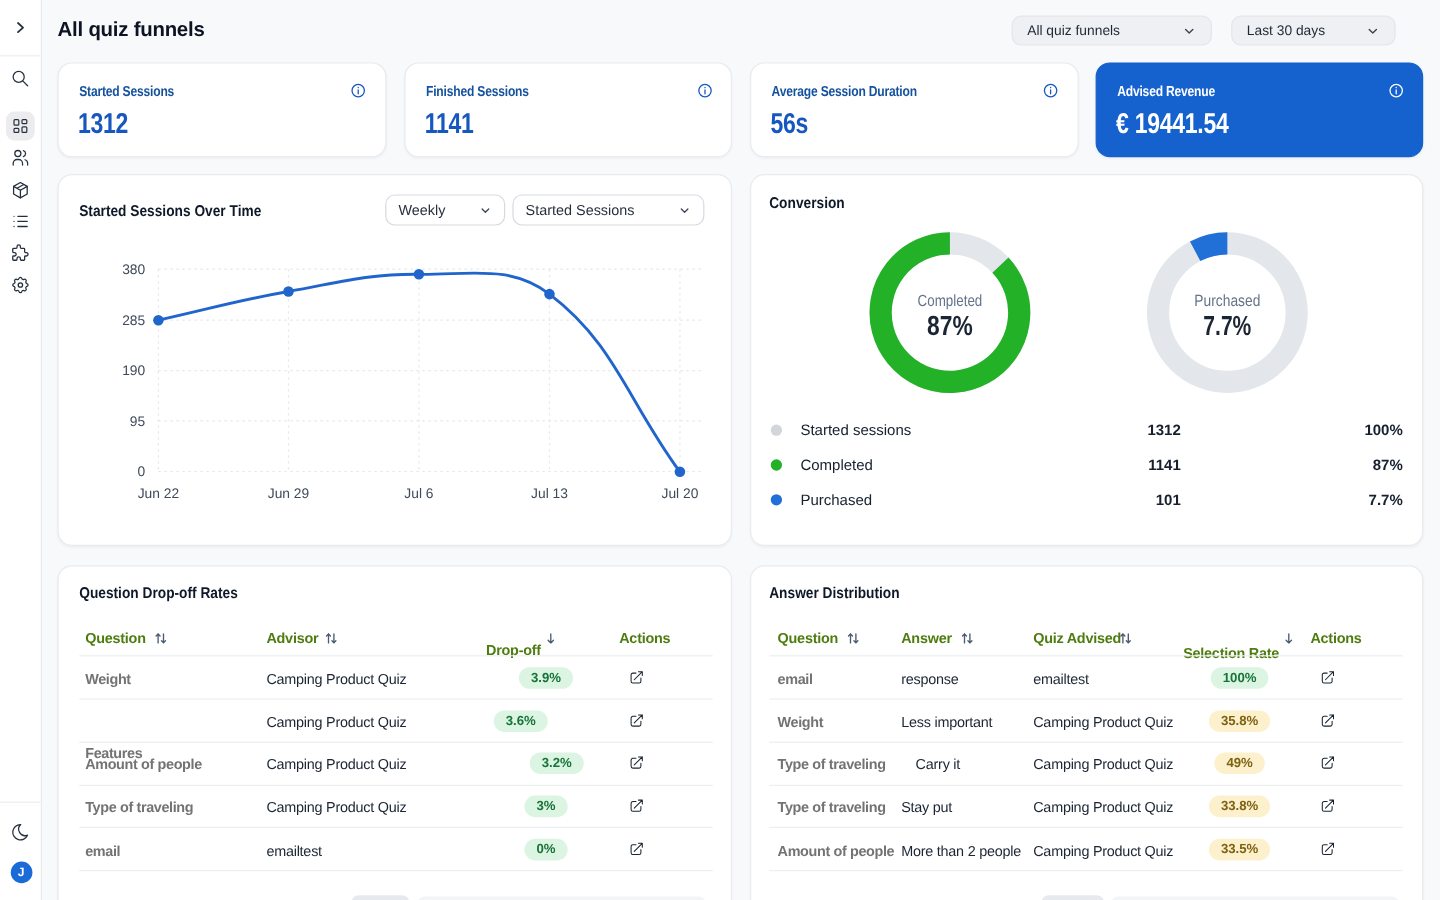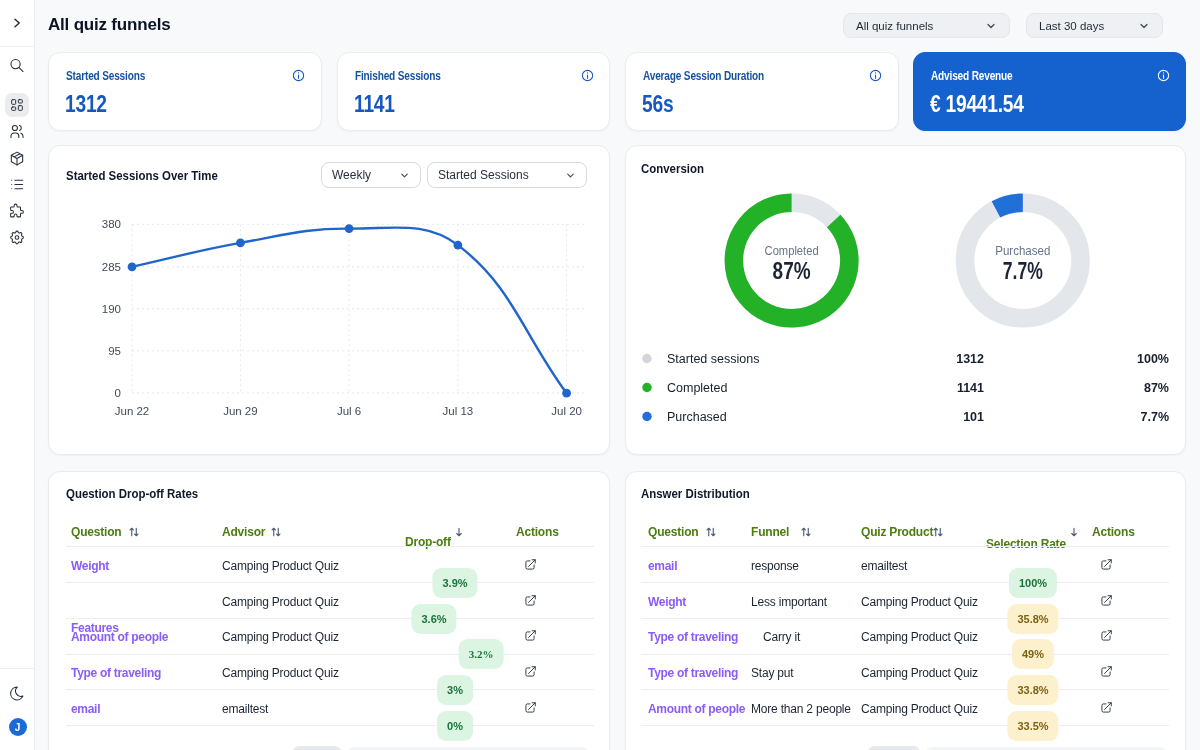--- a/index.html
+++ b/index.html
@@ -10,23 +10,23 @@
 .sb{position:absolute;left:0;top:0;width:35px;height:750px;background:#fff;border-right:1px solid #e9eaec;}
 .sb svg{position:absolute;left:50%;transform:translateX(-50%);}
 .ic{stroke:#25303e;stroke-width:1.5;fill:none;stroke-linecap:round;stroke-linejoin:round;}
 .selbg{position:absolute;left:5px;top:93px;width:24px;height:24px;border-radius:7px;background:#ececee;}
 .pill{position:absolute;height:25px;background:#eef0f3;border:1px solid #e3e6ea;border-radius:8px;font-size:11.5px;color:#1f2937;display:flex;align-items:center;padding:0 12px;justify-content:space-between;}
 .sel{position:absolute;height:26px;background:#fff;border:1px solid #d6dae0;border-radius:8px;font-size:12px;color:#28303d;display:flex;align-items:center;padding:0 10px;justify-content:space-between;}
 .statlabel{font-size:12px;font-weight:700;color:#15529e;letter-spacing:-.2px;transform:scaleX(.84);transform-origin:0 50%;}
 .statval{font-size:24px;font-weight:700;color:#1657c0;letter-spacing:-.3px;transform:scaleX(.8);transform-origin:0 50%;}
 .cardtitle{font-size:13px;font-weight:700;color:#0f1828;transform:scaleX(.88);transform-origin:0 50%;letter-spacing:0;}
 .hdr{font-size:12px;font-weight:700;color:#4d7c0f;letter-spacing:-.2px;}
-.cell1{font-size:12px;font-weight:700;color:#8b5cf6;letter-spacing:-.3px;}
+.cell1{font-size:12px;font-weight:700;color:#737373;letter-spacing:-.3px;}
 .cell2{font-size:12px;color:#1b2533;letter-spacing:-.2px;}
-.badge{position:absolute;height:30px;border-radius:9px;font-size:11px;font-weight:700;display:flex;align-items:center;justify-content:center;padding:0 10px;transform:translateX(-50%);margin-top:12px;}
+.badge{position:absolute;height:18px;border-radius:9px;font-size:11px;font-weight:700;display:flex;align-items:center;justify-content:center;padding:0 10px;transform:translateX(-50%);}
 .bg-g{background:#dcf4e2;color:#187339;}
 .bg-y{background:#fcf1cc;color:#7e6214;}
 .rowline{position:absolute;height:1px;background:#eceef1;}
 .ext{stroke:#1a2430;stroke-width:1.5;fill:none;stroke-linecap:round;stroke-linejoin:round;}
 </style>
 </head>
 <body>
 
 <div class="sb">
   <svg style="top:15px" width="16" height="16" viewBox="0 0 16 16">
@@ -235,21 +235,21 @@
 <div class="abs cell2" style="left:222px;top:595px;">Camping Product Quiz</div>
 <div class="abs cell1" style="left:71px;top:630px;">Amount of people</div>
 <div class="abs cell2" style="left:222px;top:630px;">Camping Product Quiz</div>
 <div class="abs cell1" style="left:71px;top:666px;">Type of traveling</div>
 <div class="abs cell2" style="left:222px;top:666px;">Camping Product Quiz</div>
 <div class="abs cell1" style="left:71px;top:702px;">email</div>
 <div class="abs cell2" style="left:222px;top:702px;">emailtest</div>
 
 <div class="badge bg-g" style="left:455px;top:556px;">3.9%</div>
 <div class="badge bg-g" style="left:434px;top:592px;text-align:right;">3.6%</div>
-<div class="badge bg-g" style="left:481px;top:627px;font-family:Liberation Serif, serif;">3.2%</div>
+<div class="badge bg-g" style="left:464px;top:627px;">3.2%</div>
 <div class="badge bg-g" style="left:455px;top:663px;">3%</div>
 <div class="badge bg-g" style="left:455px;top:699px;">0%</div>
 
 <svg class="abs" style="left:523px;top:558px" width="14" height="14" viewBox="0 0 24 24">
     <g class="ext" stroke-width="2.2">
       <path d="M12 5H7.5A2.5 2.5 0 0 0 5 7.5v9A2.5 2.5 0 0 0 7.5 19h9a2.5 2.5 0 0 0 2.5-2.5V12"></path>
       <path d="M9.5 14.5L21 3M15.5 3H21v5.5"></path>
     </g>
   </svg>
 <svg class="abs" style="left:523px;top:594px" width="14" height="14" viewBox="0 0 24 24">
@@ -276,22 +276,22 @@
       <path d="M9.5 14.5L21 3M15.5 3H21v5.5"></path>
     </g>
   </svg>
 
 <div class="abs" style="left:293px;top:746px;width:48px;height:10px;border-radius:6px 6px 0 0;background:#e6eaef;"></div>
 <div class="abs" style="left:348px;top:747px;width:240px;height:10px;border-radius:6px 6px 0 0;background:#f2f4f6;"></div>
 
 <div class="card" style="left:625px;top:471px;width:561px;height:310px;"></div>
 <div class="abs cardtitle" style="left:641px;top:486px;">Answer Distribution</div>
 <div class="abs hdr" style="left:648px;top:525px;">Question</div>
-<div class="abs hdr" style="left:751px;top:525px;">Funnel</div>
-<div class="abs hdr" style="left:861px;top:525px;">Quiz Product</div>
+<div class="abs hdr" style="left:751px;top:525px;">Answer</div>
+<div class="abs hdr" style="left:861px;top:525px;">Quiz Advised</div>
 <div class="abs hdr" style="left:986px;top:537px;">Selection Rate</div>
 <div class="abs hdr" style="left:1092px;top:525px;">Actions</div>
 
 <svg class="abs" style="left:705px;top:526px" width="12" height="12" viewBox="0 0 16 16">
     <g stroke="#4b5b72" stroke-width="1.5" fill="none" stroke-linecap="round" stroke-linejoin="round">
       <path d="M5 13V3M5 3L2.8 5.3M5 3l2.2 2.3"></path>
       <path d="M11 3v10M11 13l-2.2-2.3M11 13l2.2-2.3"></path>
     </g>
   </svg>
 <svg class="abs" style="left:800px;top:526px" width="12" height="12" viewBox="0 0 16 16">

